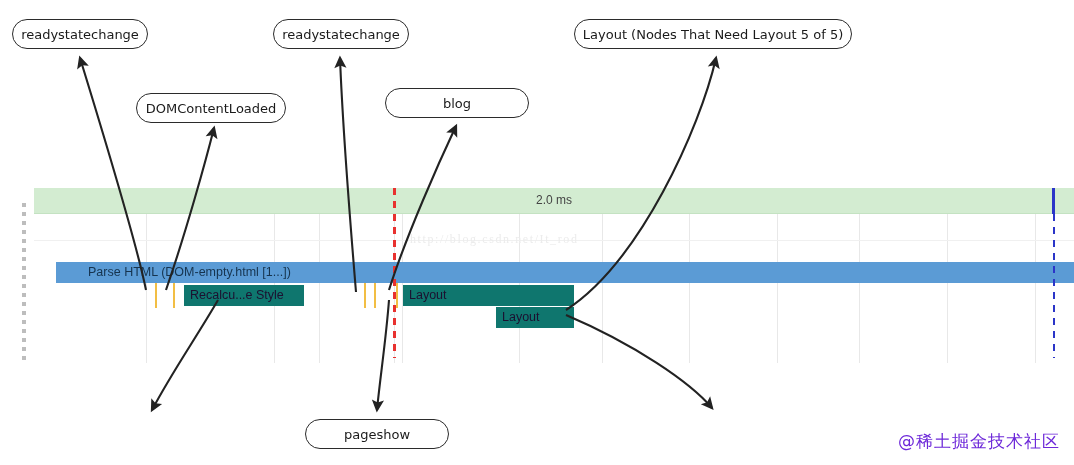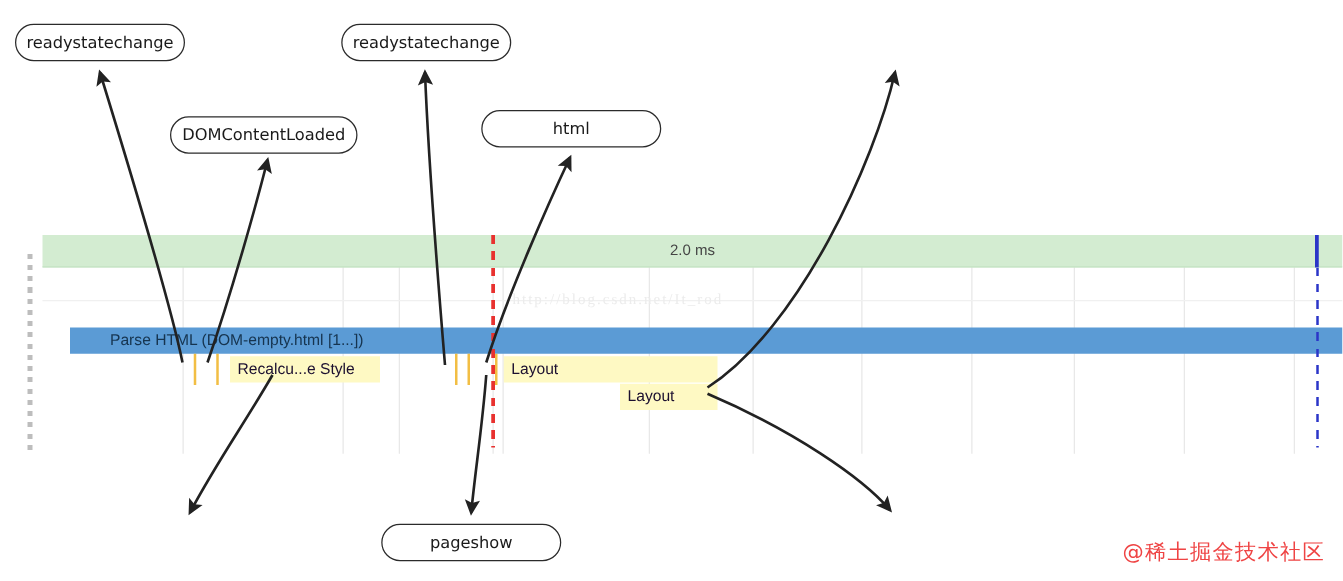--- a/index.html
+++ b/index.html
@@ -58,21 +58,21 @@
     position: absolute;
     height: 21px;
     font-size: 12.5px;
     line-height: 21px;
     color: #222;
     padding-left: 6px;
     white-space: nowrap;
     overflow: hidden;
   }
   .bar-parse   { background: #5b9bd5; color: #16344f; padding-left: 32px; }
-  .bar-purple  { background: #fef9c3; color: #1c1030; }
+  .bar-purple  { background: #0f766e; color: #1c1030; }
 
   
   .vmark {
     position: absolute;
     width: 2px;
   }
   .vmark-orange { background: #f0b323; opacity: .85; }
   .vmark-red-dash {
     width: 3px;
     background: repeating-linear-gradient(
@@ -125,21 +125,21 @@
     letter-spacing: 1.6px;
     color: #ececec;
     white-space: nowrap;
     z-index: 1;
   }
   .wm-cn {
     position: absolute;
     right: 14px; bottom: 12px;
     font-family: "DejaVu Sans", sans-serif;
     font-size: 17px;
-    color: #ef4444;
+    color: #6d28d9;
     letter-spacing: 1px;
     white-space: nowrap;
     z-index: 1;
   }
 
   svg.arrows {
     position: absolute; left: 0; top: 0;
     width: 1074px; height: 465px;
     z-index: 4;
     pointer-events: none;
@@ -223,20 +223,21 @@
       <path d="M566,315 C634,344 690,382 712,408"></path>
     </g>
   </svg>
 
   <div class="pill" style="left:12px;top:19px;width:136px">readystatechange</div>
 
   <div class="pill" style="left:136px;top:93px;width:150px">DOMContentLoaded</div>
 
   <div class="pill" style="left:273px;top:19px;width:136px">readystatechange</div>
 
-  <div class="pill" style="left:385px;top:88px;width:144px">html</div>
-
+  <div class="pill" style="left:385px;top:88px;width:144px">blog</div>
+
+  <div class="pill" style="left:574px;top:19px;width:278px">Layout (Nodes That Need Layout 5 of 5)</div>
 
 
   <div class="pill" style="left:305px;top:419px;width:144px">pageshow</div>
 
 
 </div>
 
 </body></html>

